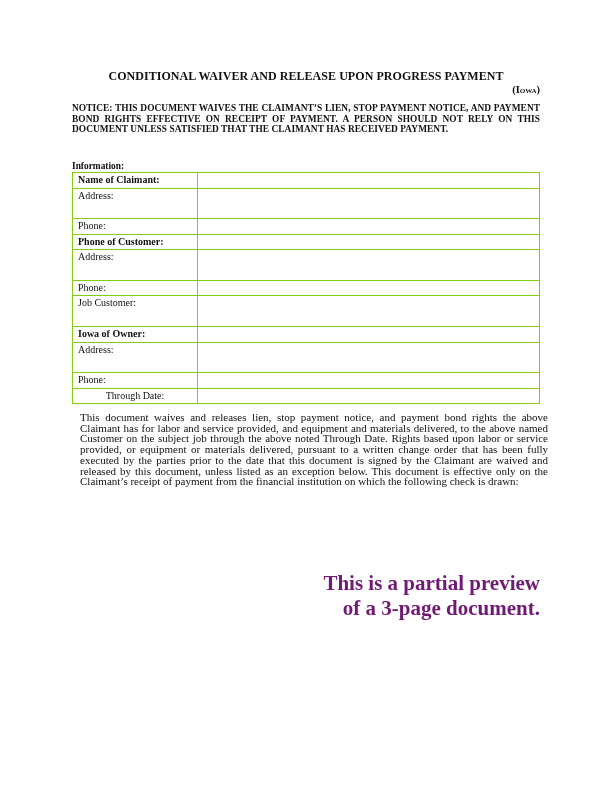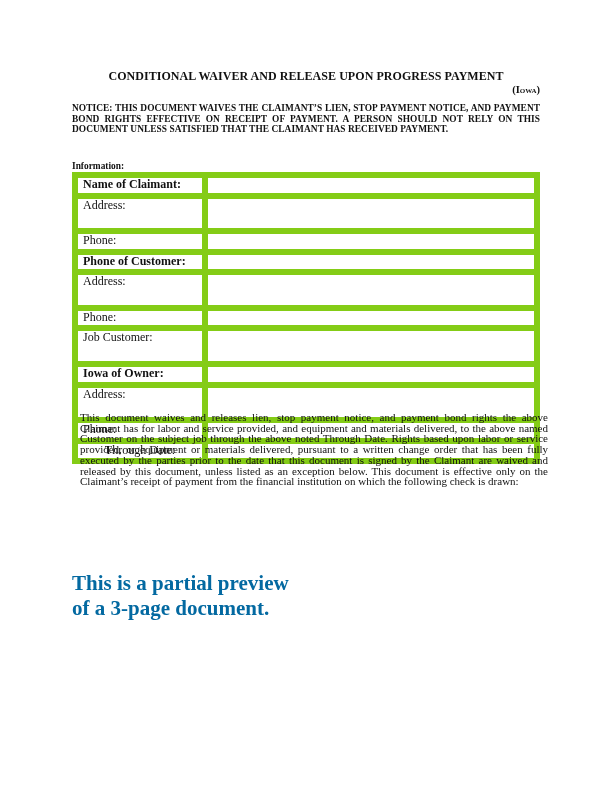--- a/index.html
+++ b/index.html
@@ -8,29 +8,29 @@
   .page { position: absolute; left: 0; top: 0; width: 612px; height: 792px; }
   .title { position: absolute; left: 72px; width: 468px; top: 70px; text-align: center;
            font-weight: bold; font-size: 12px; letter-spacing: 0.05px; line-height: 13px; }
   .subtitle { position: absolute; left: 72px; width: 468px; top: 84px; text-align: right;
               font-weight: bold; font-size: 10.5px; line-height: 12px; font-variant: small-caps; }
   .notice { position: absolute; left: 72px; width: 468px; top: 103px; font-weight: bold;
             font-size: 9.4px; line-height: 10.7px; text-align: justify; letter-spacing: 0.05px; }
   .info-label { position: absolute; left: 72px; top: 161px; font-weight: bold; font-size: 9.4px; line-height: 11px; }
   table.info { position: absolute; left: 72px; top: 172px; width: 468px; border-collapse: collapse;
                table-layout: fixed; }
-  table.info td { border: 6px solid #84cc16; padding: 1px 5px 0 5px; font-size: 12px;
+  table.info td { border: 1px solid #84cc16; padding: 1px 5px 0 5px; font-size: 10px;
                   line-height: 11px; vertical-align: top; }
   table.info td.lbl { width: 114px; }
   table.info td.bold { font-weight: bold; }
   .body-text { position: absolute; left: 80px; width: 468px; top: 412px; font-size: 11px;
                line-height: 10.7px; text-align: justify; }
-  .preview { position: absolute; left: 72px; width: 468px; top: 571px; text-align: left;
+  .preview { position: absolute; left: 72px; width: 468px; top: 571px; text-align: right;
              font-family: "Liberation Serif", "DejaVu Serif", serif; font-weight: bold;
-             font-size: 21px; line-height: 25px; color: #0369a1; }
+             font-size: 21px; line-height: 25px; color: #701a75; }
 </style>
 </head>
 <body>
 
 <div class="page">
   <div class="title">CONDITIONAL WAIVER AND RELEASE UPON PROGRESS PAYMENT</div>
   <div class="subtitle">(Iowa)</div>
   <div class="notice">NOTICE: THIS DOCUMENT WAIVES THE CLAIMANT’S LIEN, STOP PAYMENT NOTICE, AND PAYMENT BOND RIGHTS EFFECTIVE ON RECEIPT OF PAYMENT. A PERSON SHOULD NOT RELY ON THIS DOCUMENT UNLESS SATISFIED THAT THE CLAIMANT HAS RECEIVED PAYMENT.</div>
   <div class="info-label">Information:</div>
 

